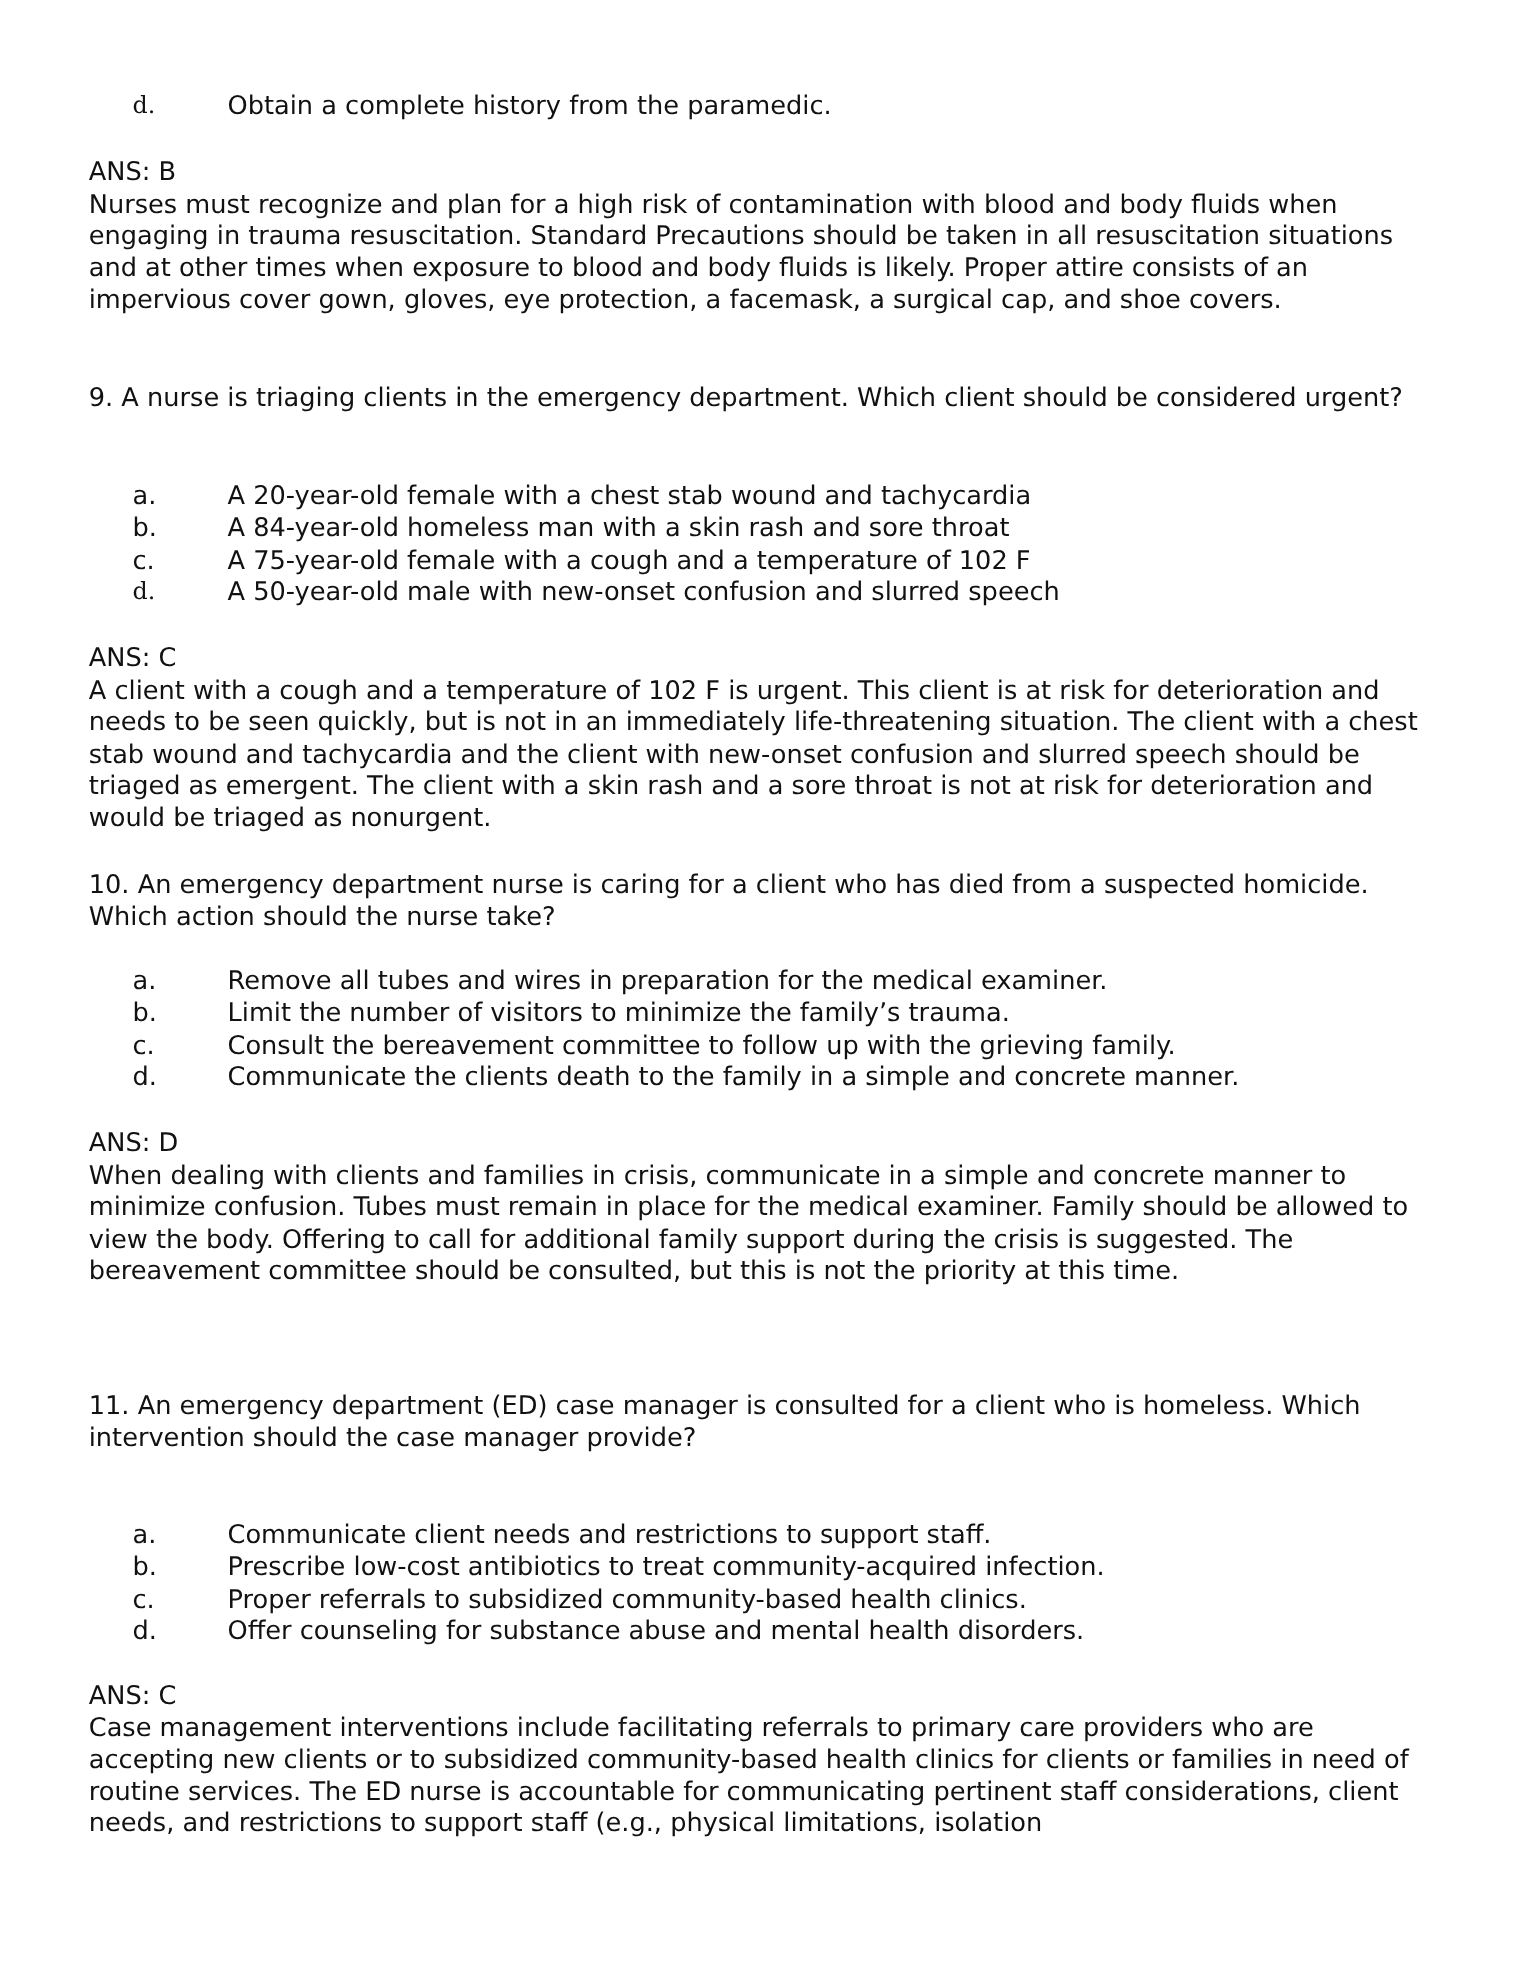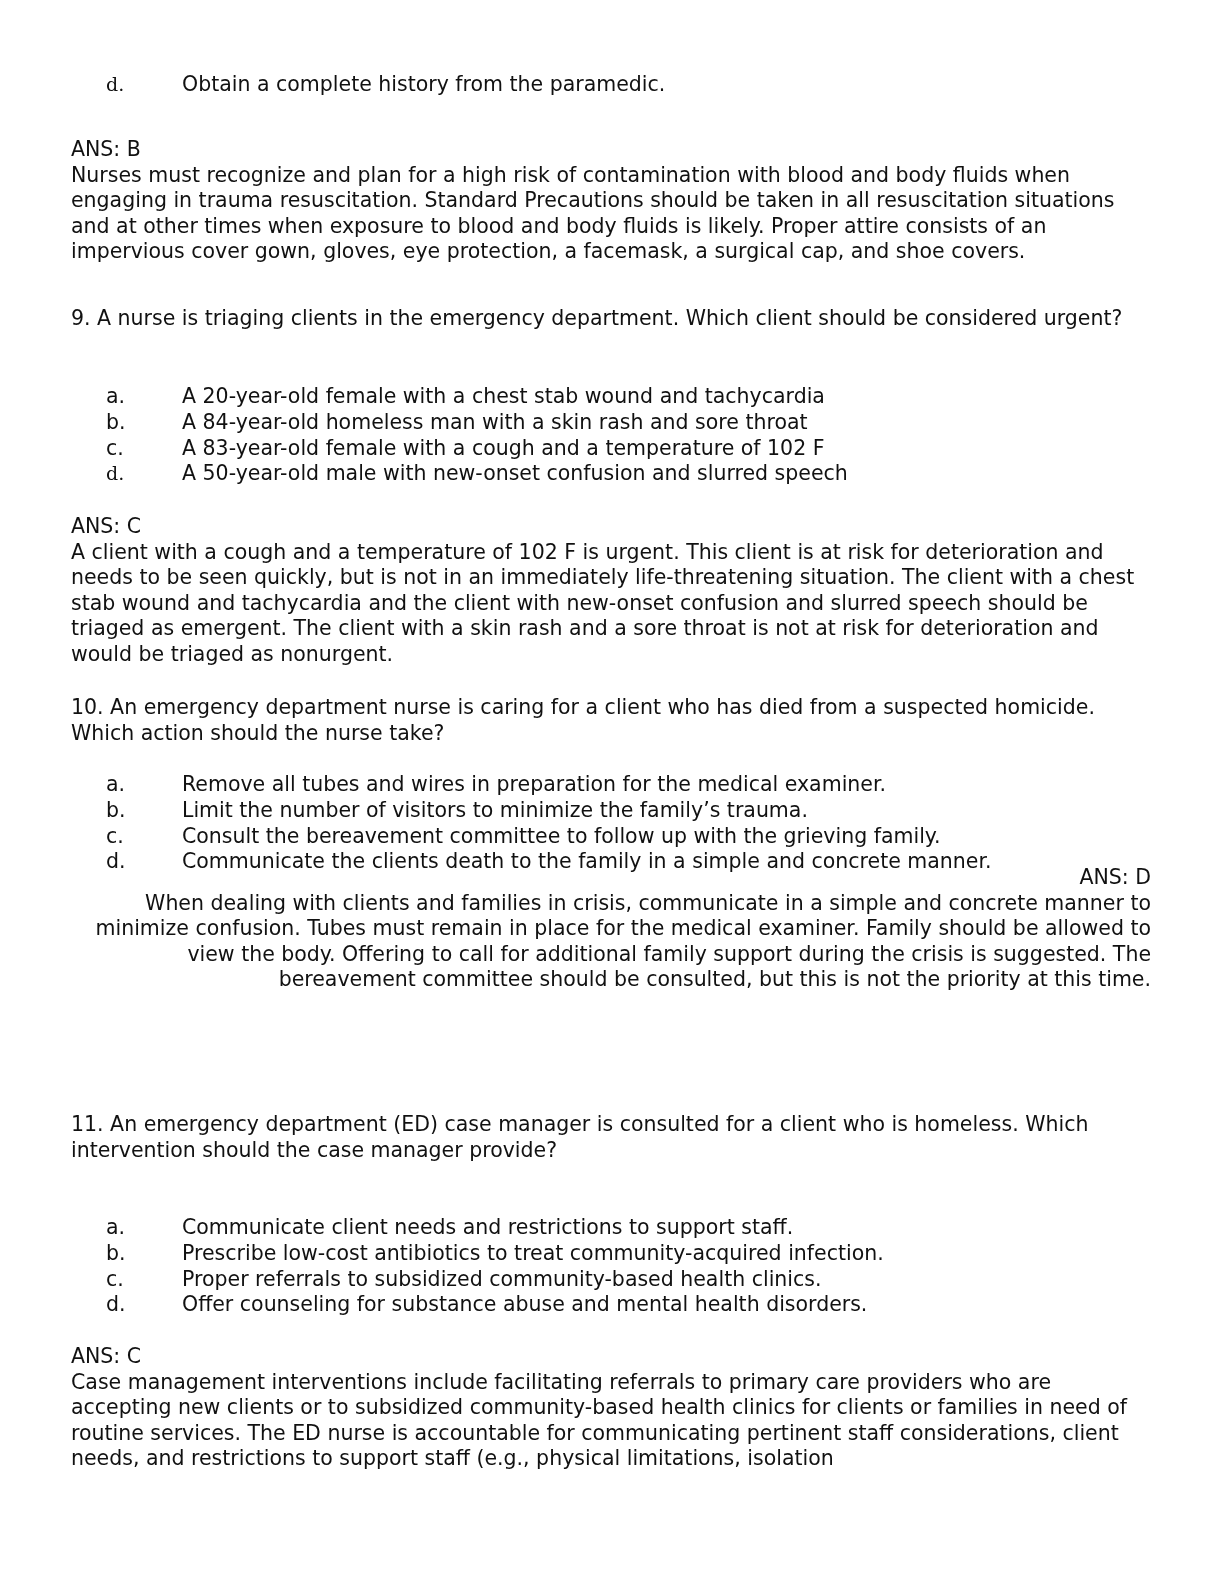--- a/index.html
+++ b/index.html
@@ -64,40 +64,40 @@
 
 <div class="page">
 
   <ul class="options" style="top:72px;">
     <li class="option">
       <span class="marker serif">d.</span>
       <span class="text">Obtain a complete history from the paramedic.</span>
     </li>
   </ul>
 
-  <div class="block" style="top:137px;">
+  <div class="block" style="top:125px;">
     <p>ANS: B</p>
     <p>Nurses must recognize and plan for a high risk of contamination with blood and body fluids when engaging in trauma resuscitation. Standard Precautions should be taken in all resuscitation situations and at other times when exposure to blood and body fluids is likely. Proper attire consists of an impervious cover gown, gloves, eye protection, a facemask, a surgical cap, and shoe covers.</p>
   </div>
 
   <div class="block" style="top:306px;">
     <p>9. A nurse is triaging clients in the emergency department. Which client should be considered urgent?</p>
   </div>
   <ul class="options" style="top:384px;">
     <li class="option">
       <span class="marker">a.</span>
       <span class="text">A 20-year-old female with a chest stab wound and tachycardia</span>
     </li>
     <li class="option">
       <span class="marker">b.</span>
       <span class="text">A 84-year-old homeless man with a skin rash and sore throat</span>
     </li>
     <li class="option">
       <span class="marker">c.</span>
-      <span class="text">A 83-year-old female with a cough and a temperature of 102 F</span>
+      <span class="text">A 75-year-old female with a cough and a temperature of 102 F</span>
     </li>
     <li class="option">
       <span class="marker serif">d.</span>
       <span class="text">A 50-year-old male with new-onset confusion and slurred speech</span>
     </li>
   </ul>
   <div class="block" style="top:514px;">
     <p>ANS: C</p>
     <p>A client with a cough and a temperature of 102 F is urgent. This client is at risk for deterioration and needs to be seen quickly, but is not in an immediately life-threatening situation. The client with a chest stab wound and tachycardia and the client with new-onset confusion and slurred speech should be triaged as emergent. The client with a skin rash and a sore throat is not at risk for deterioration and would be triaged as nonurgent.</p>
   </div>
@@ -116,21 +116,21 @@
     </li>
     <li class="option">
       <span class="marker">c.</span>
       <span class="text">Consult the bereavement committee to follow up with the grieving family.</span>
     </li>
     <li class="option">
       <span class="marker">d.</span>
       <span class="text">Communicate the clients death to the family in a simple and concrete manner.</span>
     </li>
   </ul>
-  <div class="block" style="top:865px;text-align:right;">
+  <div class="block" style="top:902px;">
     <p>ANS: D</p>
     <p>When dealing with clients and families in crisis, communicate in a simple and concrete manner to minimize confusion. Tubes must remain in place for the medical examiner. Family should be allowed to view the body. Offering to call for additional family support during the crisis is suggested. The bereavement committee should be consulted, but this is not the priority at this time.</p>
   </div>
 
   <div class="block" style="top:1082px;margin-top:30px;">
     <p>11. An emergency department (ED) case manager is consulted for a client who is homeless. Which intervention should the case manager provide?</p>
   </div>
   <ul class="options" style="top:1215px;">
     <li class="option">
       <span class="marker">a.</span>

